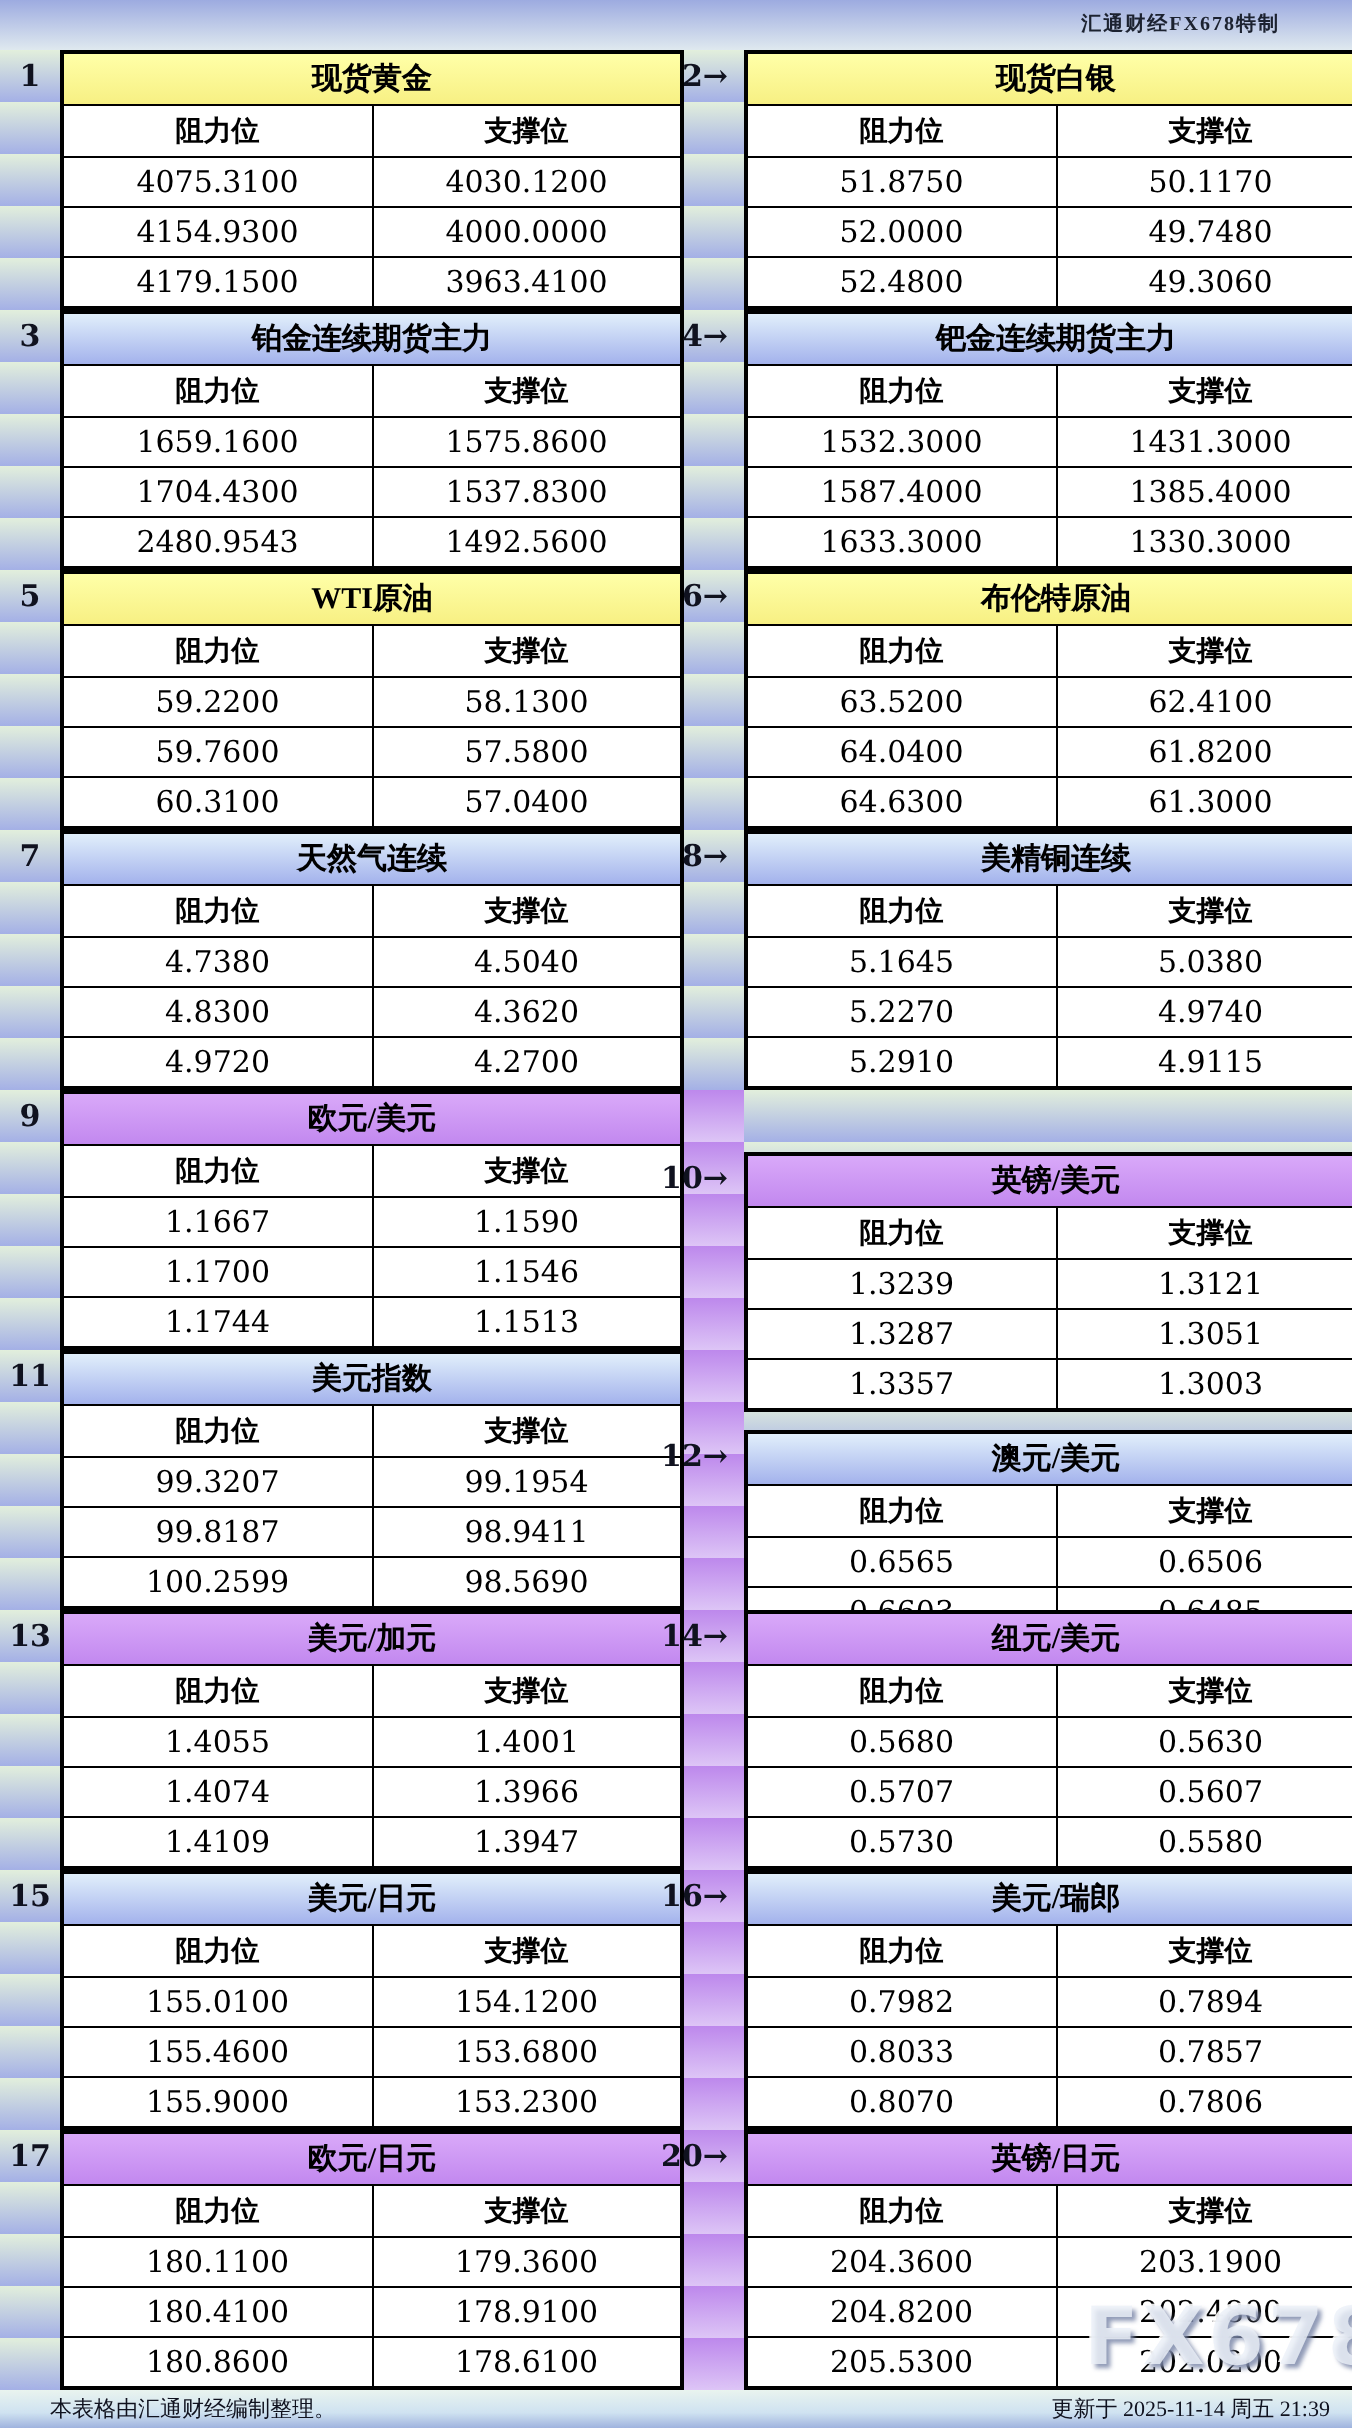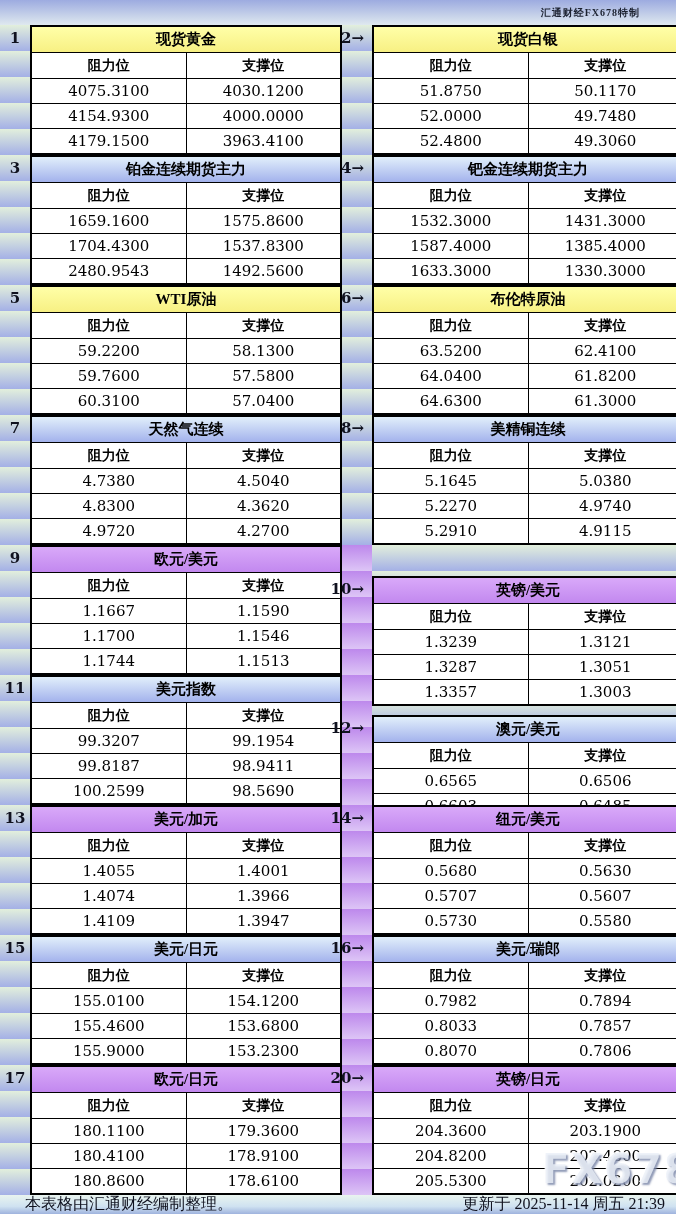--- a/index.html
+++ b/index.html
@@ -61,21 +61,21 @@
   }
   .cell:first-child{border-right:1px solid #000;}
   .hcell{font-weight:bold;font-size:14px;font-family:Liberation Mono, monospace;}
   .bottom-bar{
     position:absolute;left:0;top:1195px;width:676px;height:19px;
     background:linear-gradient(to bottom,#e9f4ef 0%,#cfe2f1 60%,#9fb3de 100%);
     display:flex;align-items:center;justify-content:space-between;
     box-sizing:border-box;padding:0 11px 0 25px;
   }
   .bottom-bar .note,.bottom-bar .updated{
-    font-size:16px;color:#10121f;font-family:"Liberation Serif",serif;white-space:nowrap;
+    font-size:11px;color:#10121f;font-family:"Liberation Serif",serif;white-space:nowrap;
   }
   .watermark{
     position:absolute;left:542px;top:1146px;
     font-family:"DejaVu Sans","Liberation Sans",sans-serif;
     font-size:40px;font-weight:bold;letter-spacing:2px;
     color:rgba(236,240,248,0.82);
     text-shadow:2px 2px 2px rgba(126,138,170,0.85),-1px -1px 0 rgba(255,255,255,0.9);
     pointer-events:none;
   }
 </style>

